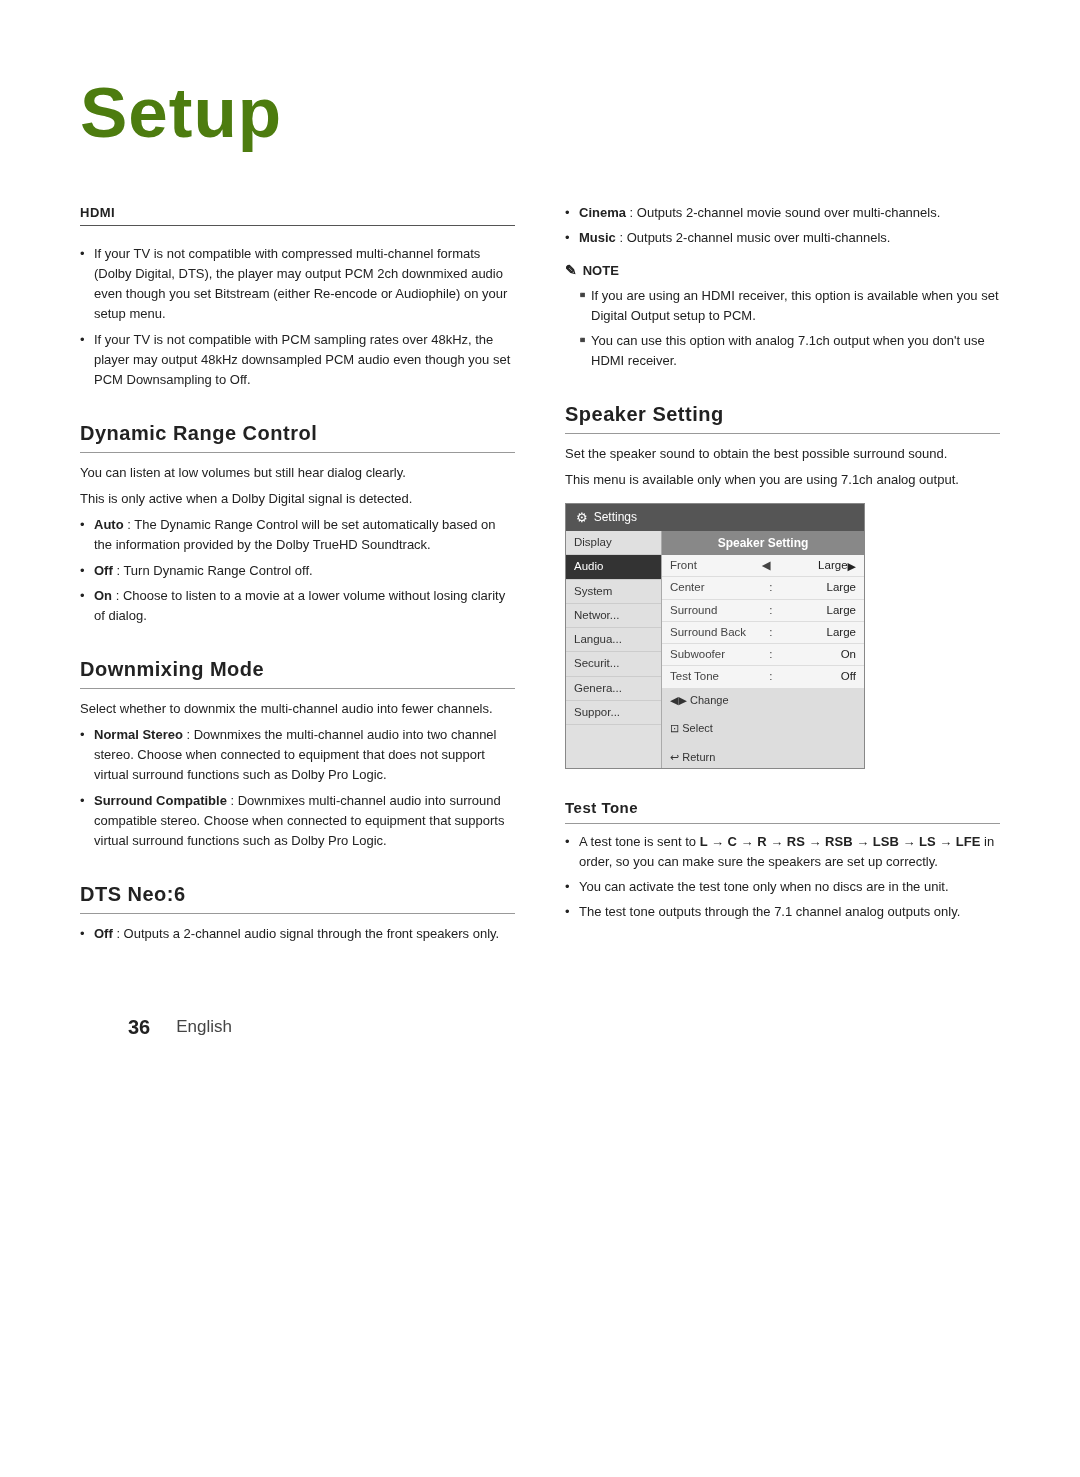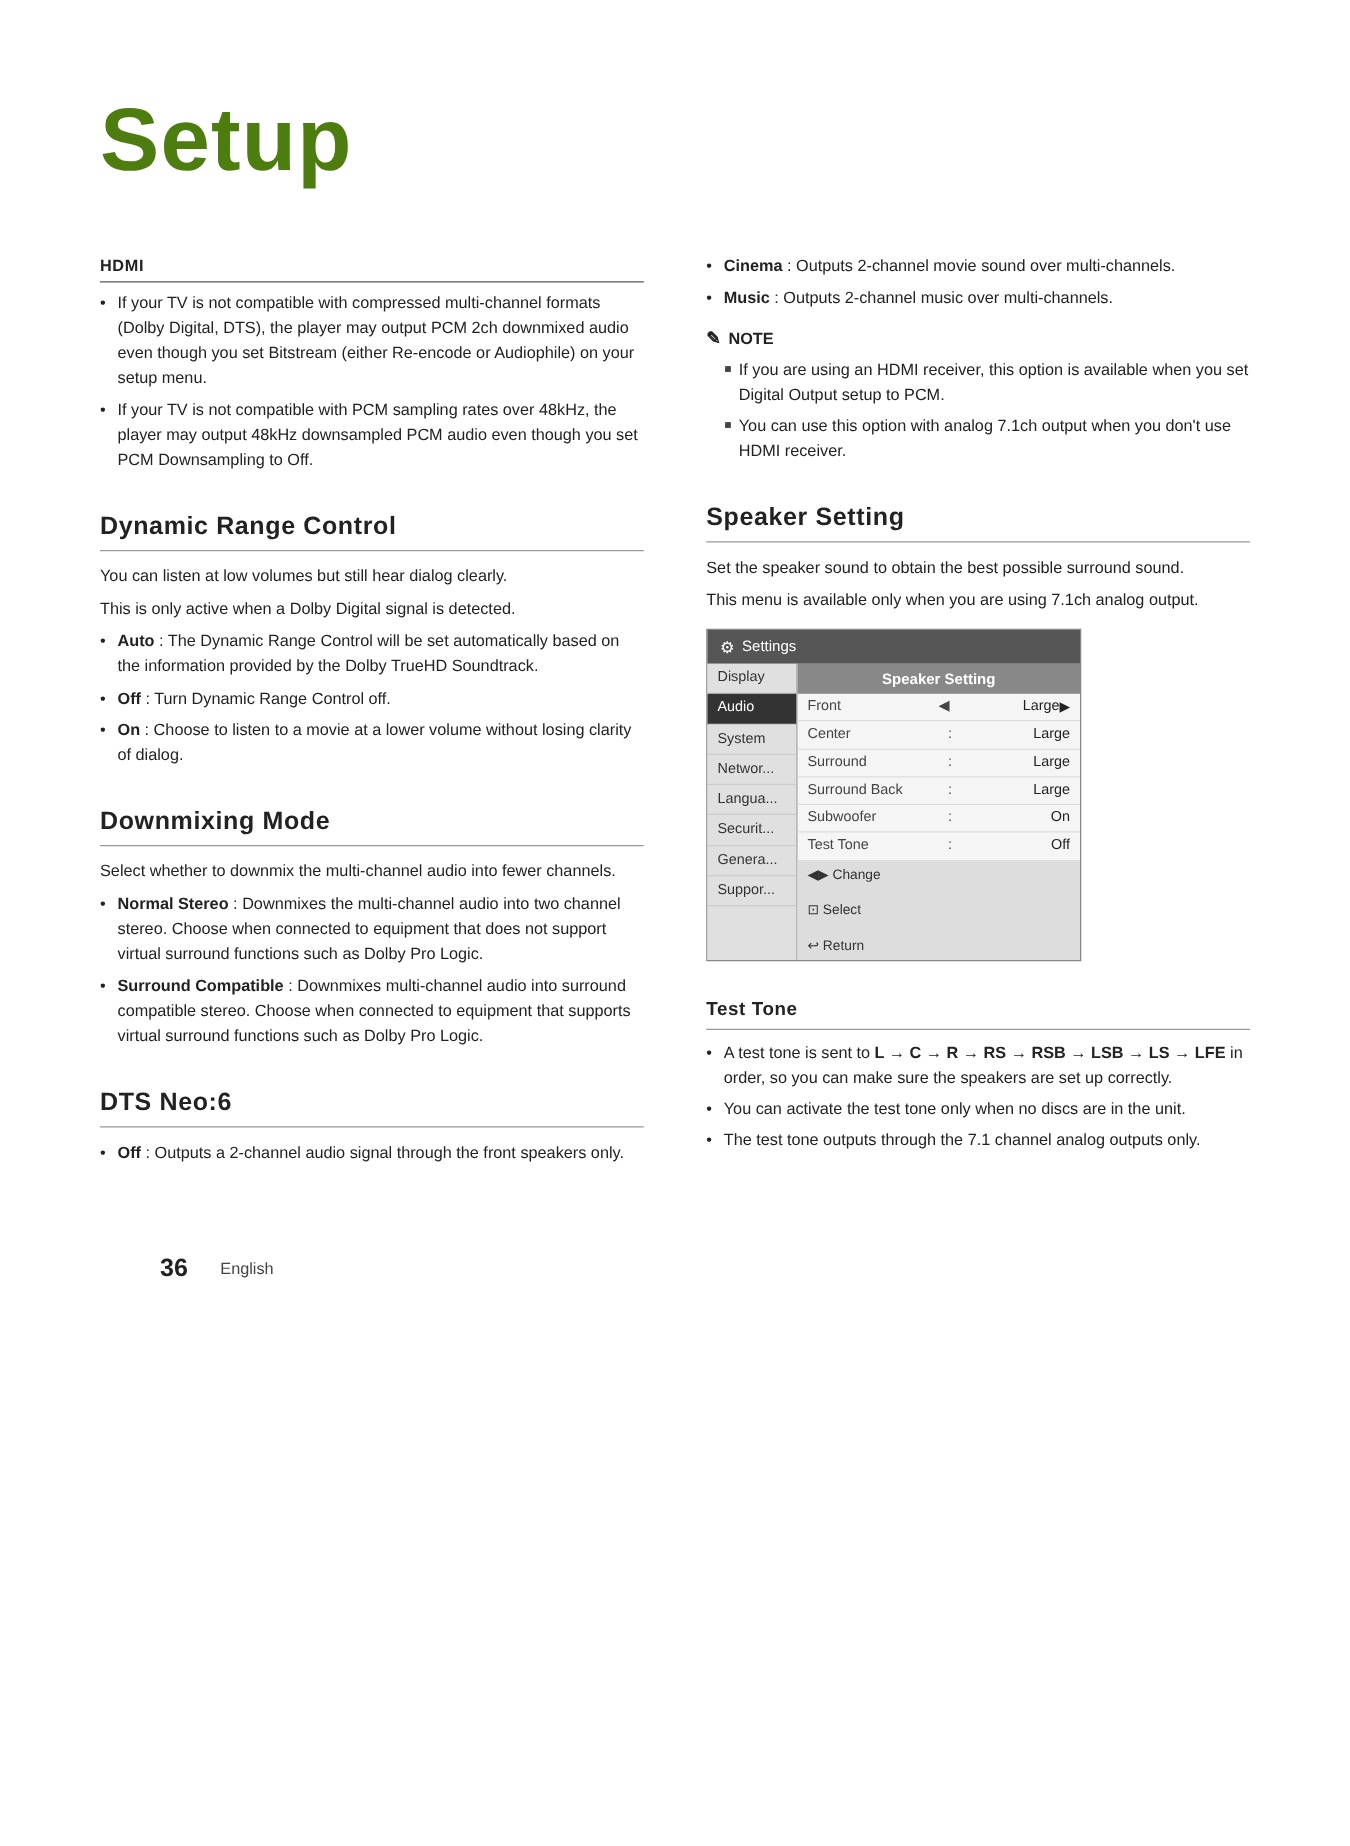--- a/index.html
+++ b/index.html
@@ -37,21 +37,21 @@
 
     .section {
       margin-bottom: 28px;
     }
 
     .section-heading {
       font-size: 13px;
       font-weight: 700;
       border-bottom: 1.5px solid #555;
       padding-bottom: 3px;
-      margin-bottom: 6px;
+      margin-bottom: 18px;
       text-transform: uppercase;
       letter-spacing: 0.5px;
     }
 
     .section-heading.large {
       font-size: 20px;
       font-weight: 700;
       border-bottom: 1.5px solid #999;
       text-transform: none;
       margin-bottom: 10px;
@@ -161,21 +161,21 @@
     .settings-panel-title .gear-icon {
       font-size: 13px;
     }
 
     .settings-panel-body {
       display: flex;
     }
 
     .settings-nav {
       background: #e0e0e0;
-      width: 72px;
+      width: 96px;
       padding: 0;
       border-right: 1px solid #aaa;
     }
 
     .settings-nav-item {
       padding: 3px 8px;
       font-size: 11.5px;
       color: #333;
       border-bottom: 1px solid #ccc;
       cursor: default;
@@ -244,21 +244,21 @@
       gap: 26px;
       margin-left: 48px;
     }
 
     .page-num {
       font-size: 20px;
       font-weight: 700;
     }
 
     .page-lang {
-      font-size: 13px;
+      font-size: 17px;
       color: #444;
     }
 
     .arrow-sym {
       font-size: 11px;
     }
   </style>
 </head>
 <body>
 

